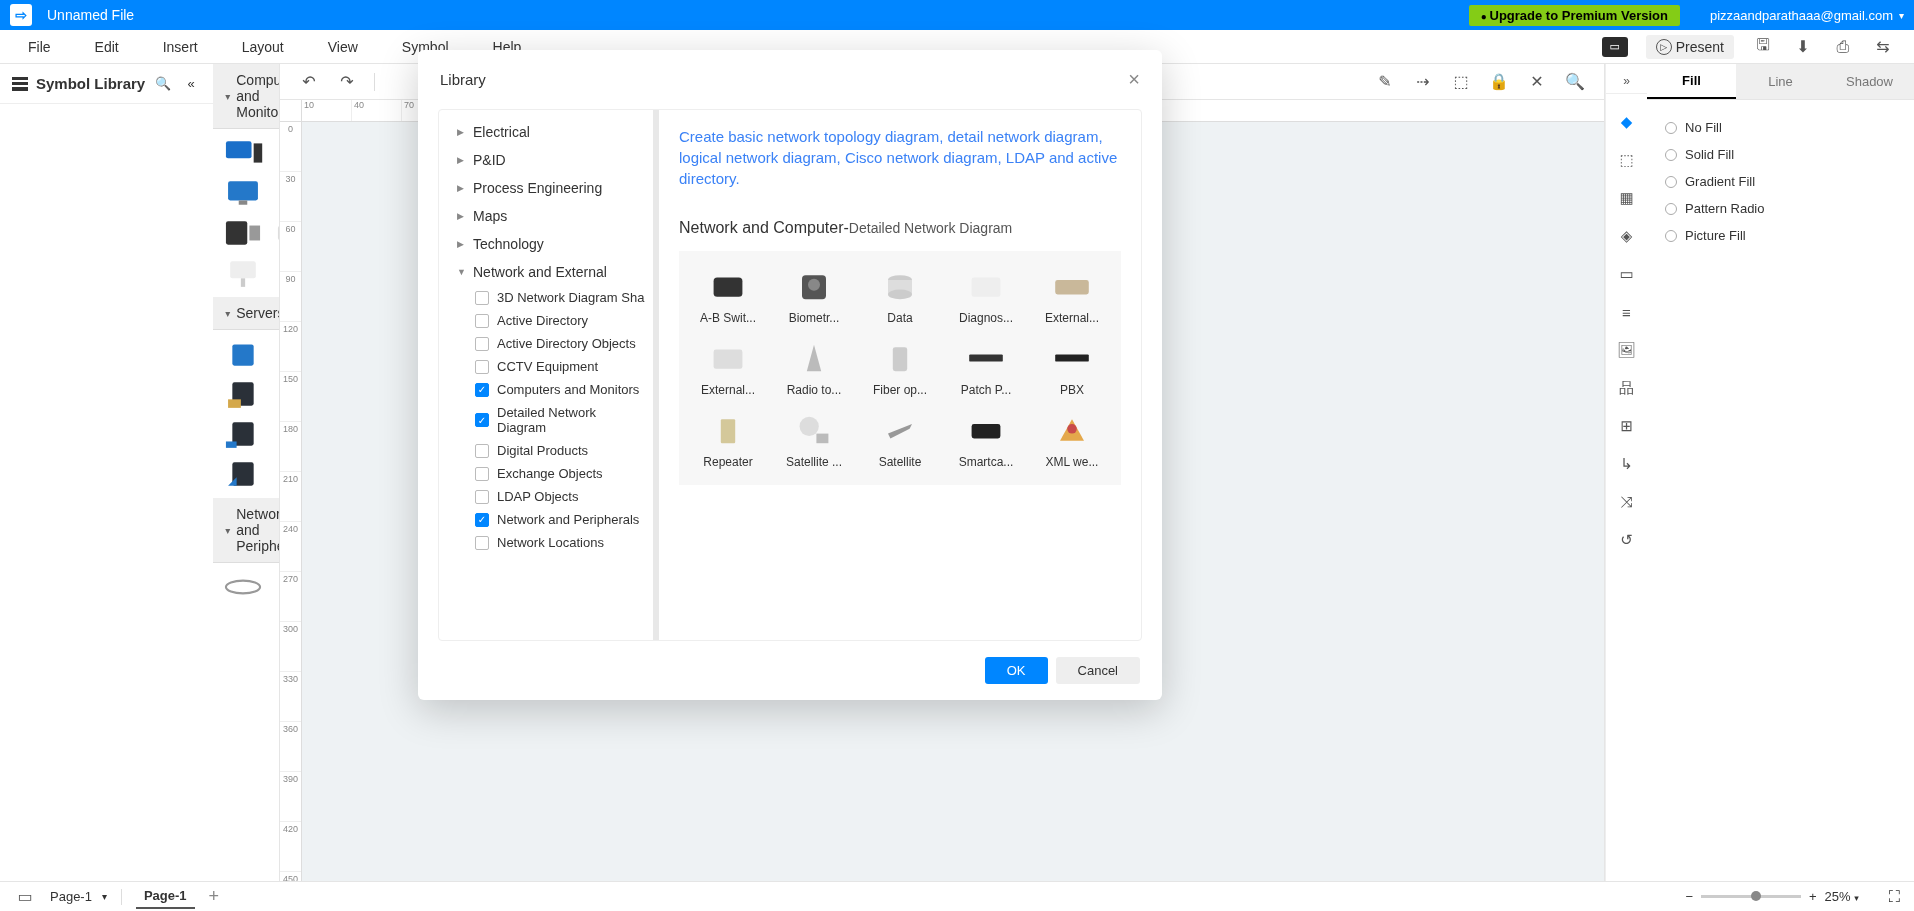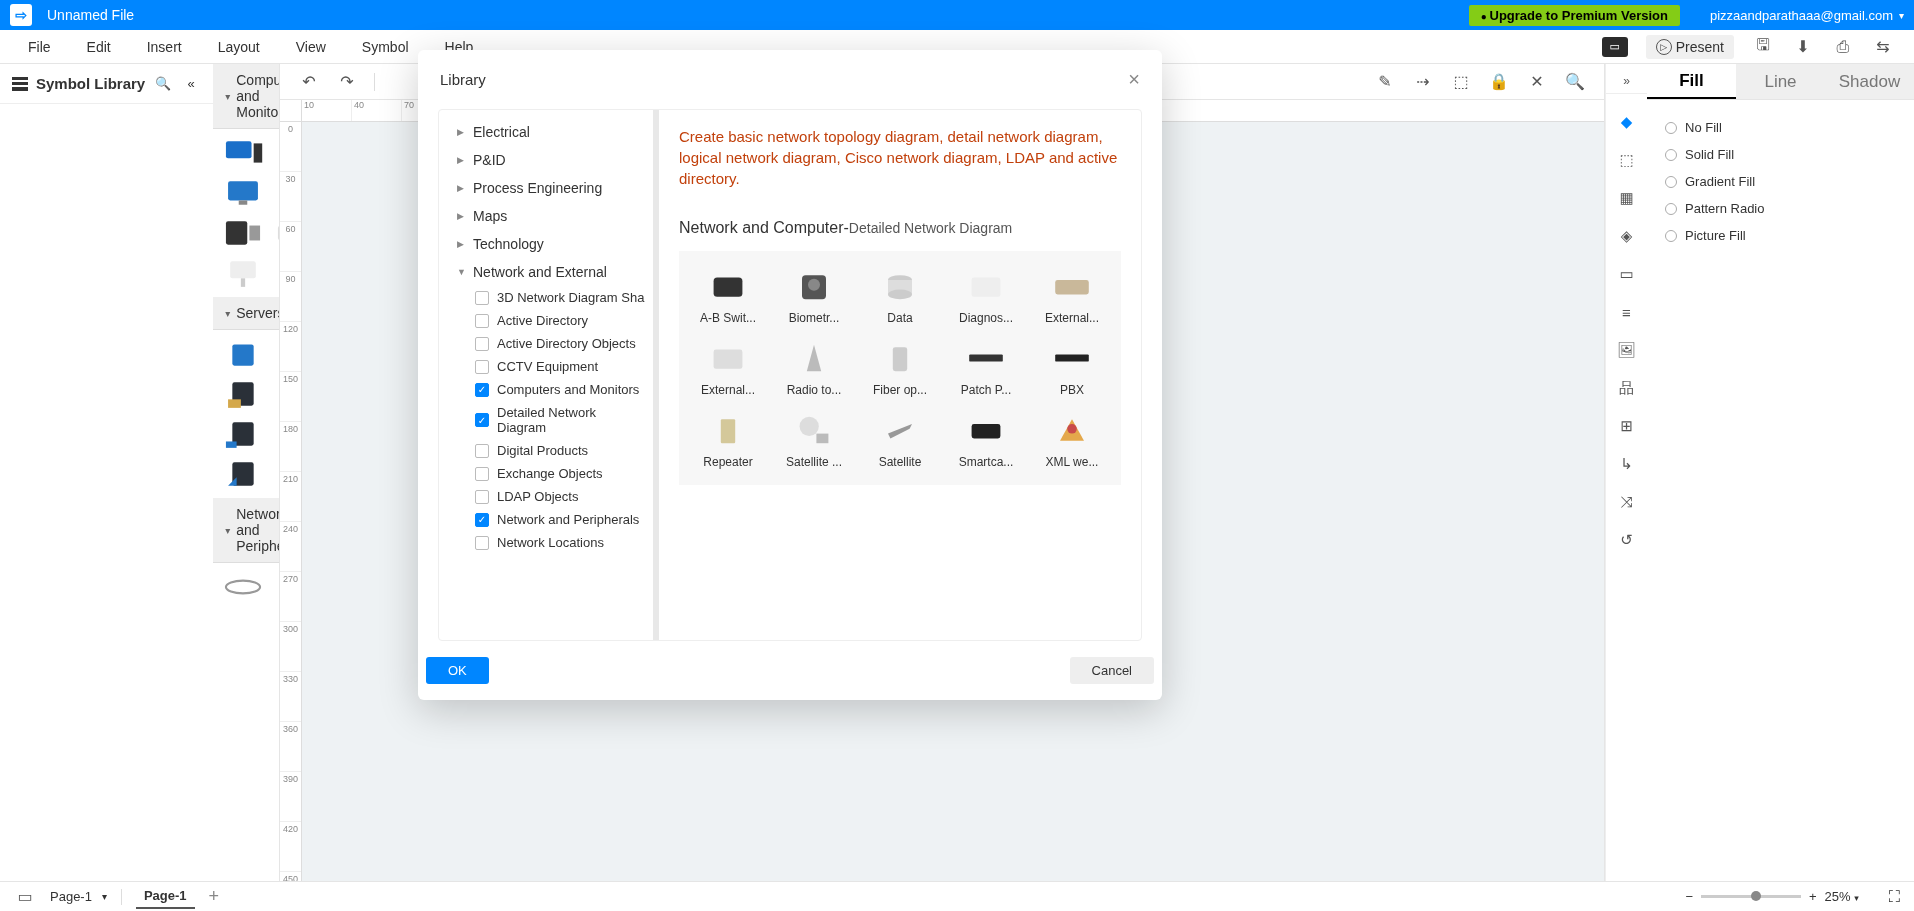--- a/index.html
+++ b/index.html
@@ -10,21 +10,21 @@
 .titlebar .logo { width: 22px; height: 22px; background: #fff; border-radius: 3px; margin-right: 15px; display:flex;align-items:center;justify-content:center;color:#0086ff;font-weight:bold;font-size:14px;}
 .titlebar .title { font-weight: 500; font-size: 14px; }
 .titlebar .spacer { flex: 1; }
 .upgrade-btn { background: #84cc16; color: #000; padding: 3px 12px; font-weight: bold; font-size: 13px; border-radius: 2px; cursor: pointer; }
 .upgrade-btn::before { content:"● "; font-size:10px; }
 .user-email { margin-left: 30px; font-size: 13px; display:flex;align-items:center;gap:6px;justify-content:center;}
 .user-email::after{content:"▾";font-size:10px;}
 
 
 .menubar { height: 34px; display: flex; align-items: center; border-bottom: 1px solid #e5e5e5; }
-.menubar .menu { display: flex; gap: 0; padding-left: 10px; }
+.menubar .menu { display: flex; gap: 8px; padding-left: 10px; }
 .menubar .menu-item { padding: 8px 18px; font-size: 14px; cursor: pointer; }
 .menubar .right { margin-left: auto; display: flex; align-items: center; gap: 18px; padding-right: 20px; }
 .iconbtn { width: 22px; height: 22px; display:flex;align-items:center;justify-content:center;color:#555;cursor:pointer;font-size:16px;}
 .present-btn { background: #f0f0f0; padding: 4px 10px; border-radius: 3px; display:flex;align-items:center;gap:4px;font-size:14px;cursor:pointer;}
 .present-btn::before{content:"▷";border:1px solid #555;border-radius:50%;width:14px;height:14px;display:inline-flex;align-items:center;justify-content:center;font-size:9px;}
 .screen-btn{background:#2b2b2b;color:#fff;width:26px;height:20px;border-radius:3px;display:flex;align-items:center;justify-content:center;font-size:11px;}
 
 
 .main { display: flex; height: calc(911px - 30px - 34px - 30px); }
 
@@ -49,21 +49,21 @@
 .canvas-rulers{position:relative;height:calc(100% - 36px);}
 .ruler-h{position:absolute;top:0;left:22px;right:0;height:22px;background:#fff;border-bottom:1px solid #ddd;font-size:9px;color:#888;display:flex;overflow:hidden;}
 .ruler-h div{min-width:50px;border-right:1px solid #eee;padding-left:2px;}
 .ruler-v{position:absolute;top:22px;left:0;width:22px;bottom:0;background:#fff;border-right:1px solid #ddd;font-size:9px;color:#888;display:flex;flex-direction:column;overflow:hidden;}
 .ruler-v div{min-height:50px;border-bottom:1px solid #eee;padding-top:2px;text-align:center;}
 .ruler-corner{position:absolute;top:0;left:0;width:22px;height:22px;background:#fff;border-right:1px solid #ddd;border-bottom:1px solid #ddd;}
 
 
 .rightpanel{width:310px;border-left:1px solid #e5e5e5;display:flex;}
 .righttabs{display:flex;height:36px;border-bottom:1px solid #e5e5e5;}
-.righttabs .tab{flex:1;display:flex;align-items:center;justify-content:center;font-size:17px;cursor:pointer;color:#777;}
+.righttabs .tab{flex:1;display:flex;align-items:center;justify-content:center;font-size:13px;cursor:pointer;color:#777;}
 .righttabs .tab.active{background:#fff;color:#000;font-weight:600;border-bottom:2px solid #000;}
 .righttabs .tab.inactive{background:#efefef;}
 .rightbody{padding:14px 18px;}
 .radio{display:flex;align-items:center;gap:8px;padding:6px 0;font-size:13px;cursor:pointer;}
 .radio .dot{width:12px;height:12px;border:1px solid #aaa;border-radius:50%;}
 .rightstrip{width:42px;border-left:1px solid #eee;display:flex;flex-direction:column;align-items:center;gap:18px;padding-top:10px;}
 .rightstrip .ricon{width:20px;height:20px;display:flex;align-items:center;justify-content:center;color:#555;cursor:pointer;font-size:15px;}
 .rightstrip .ricon.active{color:#0086ff;}
 .rightstrip .chev-expand{font-size:12px;padding-bottom:6px;border-bottom:1px solid #eee;width:100%;text-align:center;}
 
@@ -84,28 +84,28 @@
 .modal-header .close{margin-left:auto;font-size:20px;color:#888;cursor:pointer;}
 .modal-body{flex:1;display:flex;border:1px solid #eee;margin:0 20px;border-radius:4px;overflow:hidden;}
 .modal-left{width:220px;overflow-y:auto;padding:8px 0 8px 8px;border-right:6px solid #e8e8e8;}
 .tree-item{padding:6px 10px;display:flex;align-items:center;gap:6px;cursor:pointer;font-size:14px;}
 .tree-item .arrow{font-size:9px;color:#888;width:10px;}
 .tree-sub{padding:4px 6px 4px 28px;display:flex;align-items:center;gap:8px;font-size:13px;cursor:pointer;}
 .cb{width:14px;height:14px;border:1px solid #bbb;border-radius:2px;flex-shrink:0;display:flex;align-items:center;justify-content:center;font-size:10px;color:#fff;}
 .cb.checked{background:#0086ff;border-color:#0086ff;}
 .cb.checked::after{content:"✓";}
 .modal-right{flex:1;padding:16px 20px;overflow-y:auto;}
-.modal-right .desc{font-size:15px;line-height:1.4;color:#c2410c;margin-bottom:30px;}
+.modal-right .desc{font-size:15px;line-height:1.4;color:#3b82f6;margin-bottom:30px;}
 .modal-right .section-title{font-size:16px;margin-bottom:14px;}
 .modal-right .section-title .sub{font-size:14px;color:#555;}
 .preview-grid{background:#f7f7f7;padding:16px 10px;display:grid;grid-template-columns:repeat(5,1fr);gap:14px 8px;}
 .pitem{display:flex;flex-direction:column;align-items:center;gap:6px;}
 .pitem .pic{width:48px;height:38px;display:flex;align-items:center;justify-content:center;}
 .pitem .lbl{font-size:12px;text-align:center;white-space:nowrap;overflow:hidden;text-overflow:ellipsis;max-width:64px;}
-.modal-footer{padding:16px 8px;display:flex;justify-content:space-between;gap:8px;}
+.modal-footer{padding:16px 22px;display:flex;justify-content:flex-end;gap:8px;}
 .btn{padding:6px 22px;border-radius:3px;font-size:13px;cursor:pointer;border:none;}
 .btn-primary{background:#0086ff;color:#fff;}
 .btn-default{background:#eee;color:#333;}
 
 
 .left-scroll{flex:1;overflow-y:hidden;}
 </style>
 </head>
 <body>
 

